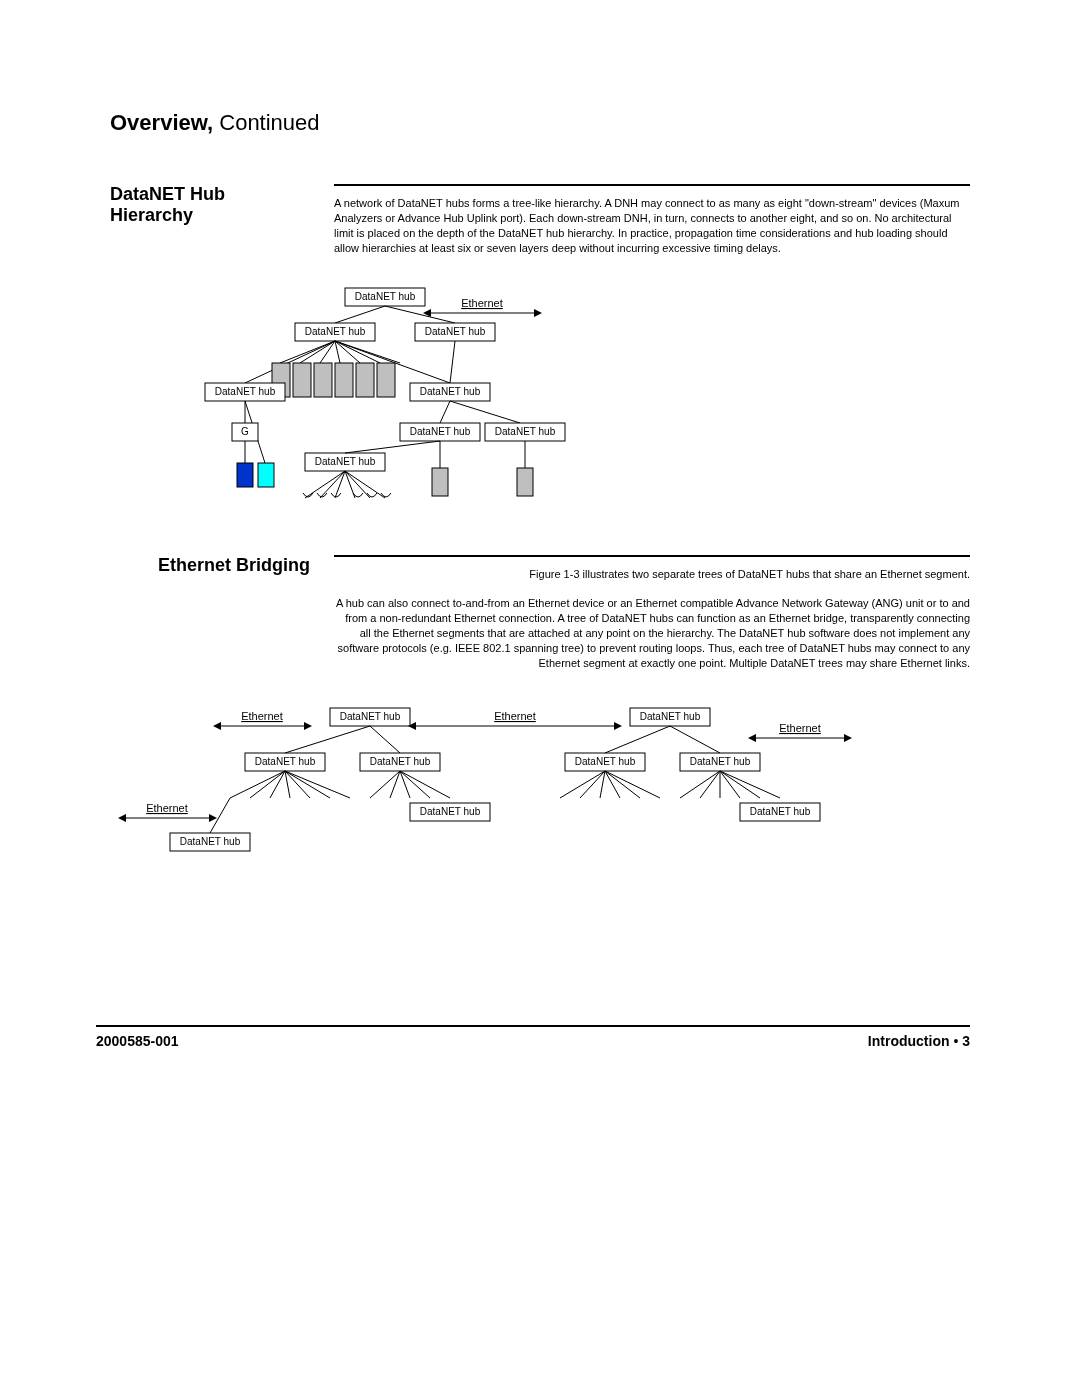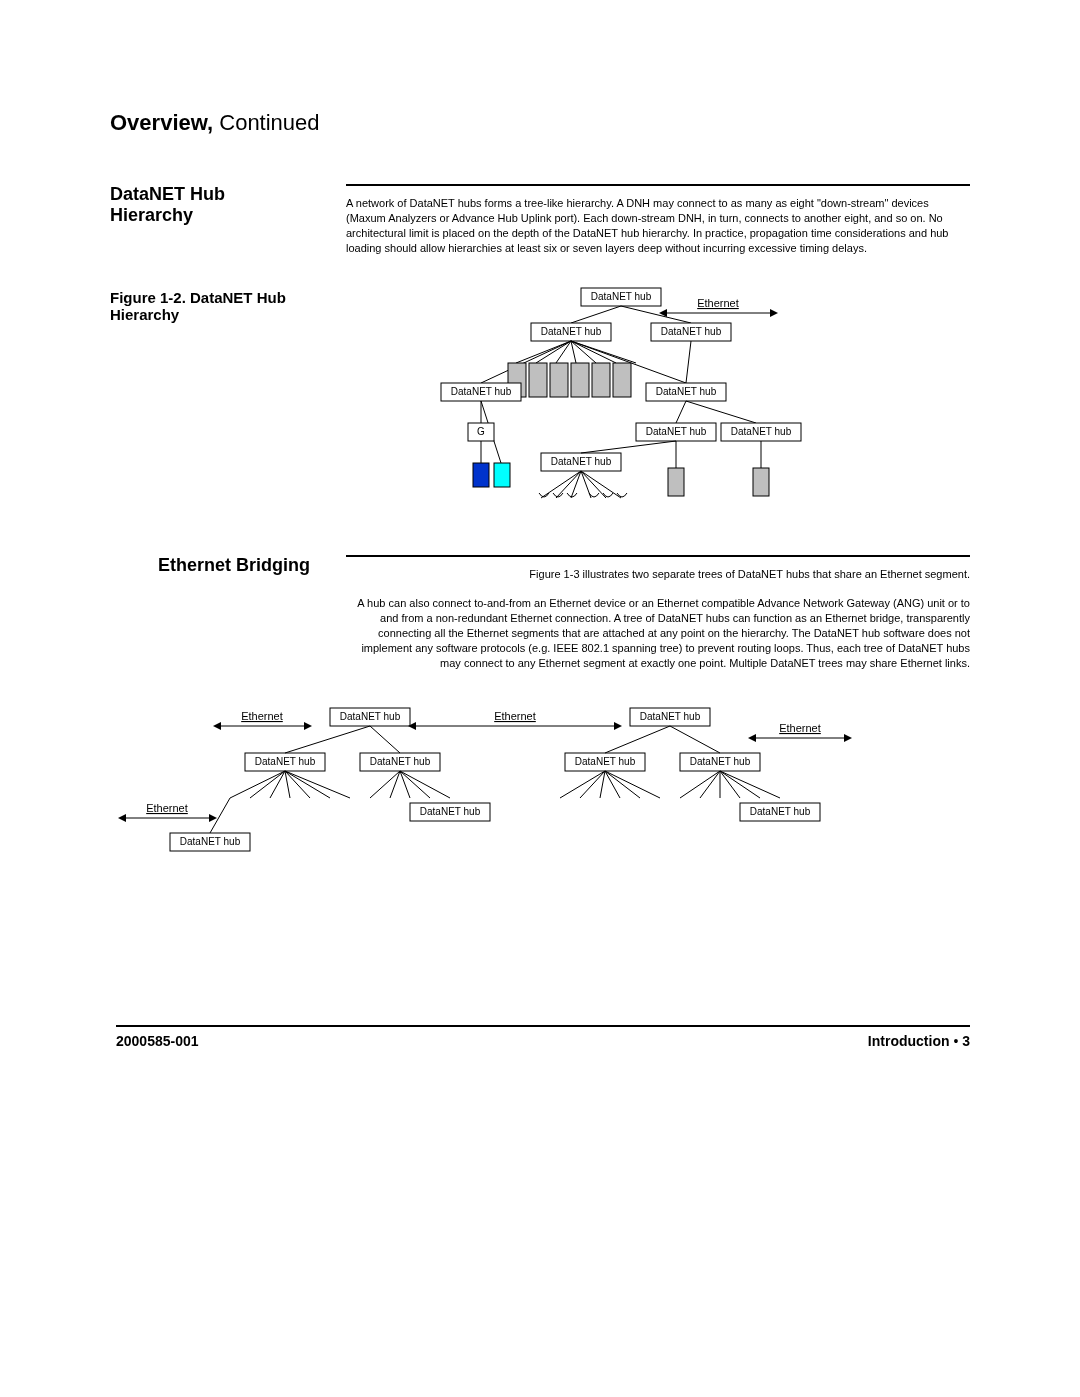--- a/index.html
+++ b/index.html
@@ -17,21 +17,21 @@
     padding: 110px 110px 40px 110px;
   }
   .title-row {
     font-size: 22px;
     margin-bottom: 48px;
   }
   .title-bold { font-weight: bold; }
   .title-cont { font-weight: normal; }
   .section {
     display: flex;
-    gap: 36px;
+    gap: 24px;
     margin-bottom: 28px;
   }
   .section .left {
     width: 200px;
     flex: 0 0 200px;
   }
   .section .right {
     flex: 1;
   }
   .hr-top {
@@ -71,21 +71,21 @@
   }
   .dev-rect {
     fill: #bfbfbf;
     stroke: #000;
     stroke-width: 1;
   }
   .ln { stroke:#000; stroke-width:1; fill:none; }
   .footer {
     position: absolute;
     bottom: 50px;
-    left: 116px;
+    left: 96px;
     right: 110px;
     border-top: 2px solid #000;
     padding-top: 6px;
     display: flex;
     justify-content: space-between;
     font-size: 14px;
     font-weight: bold;
   }
   .footer .right-foot { font-weight: bold; padding-left: 8px; }
   .bullet { font-weight: normal; }
@@ -103,23 +103,20 @@
     <div class="left">
       <div class="side-heading">DataNET Hub Hierarchy</div>
     </div>
     <div class="right">
       <div class="hr-top"></div>
       <div class="body-text">A network of DataNET hubs forms a tree-like hierarchy. A DNH may connect to as many as eight "down-stream" devices (Maxum Analyzers or Advance Hub Uplink port). Each down-stream DNH, in turn, connects to another eight, and so on. No architectural limit is placed on the depth of the DataNET hub hierarchy. In practice, propagation time considerations and hub loading should allow hierarchies at least six or seven layers deep without incurring excessive timing delays.</div>
     </div>
   </div>
 
   <div class="section">
-    <div class="left">
-      <div class="fig-caption">Figure 1-2. DataNET Hub Hierarchy</div>
-    </div>
     <div class="right svg-wrap">
       <svg width="530" height="240">
         <defs>
           <marker id="arrL" markerWidth="8" markerHeight="8" refX="2" refY="4" orient="auto">
               <path d="M8,0 L0,4 L8,8" fill="#000"></path>
             </marker>
           <marker id="arrR" markerWidth="8" markerHeight="8" refX="6" refY="4" orient="auto">
               <path d="M0,0 L8,4 L0,8" fill="#000"></path>
             </marker>
         </defs>

